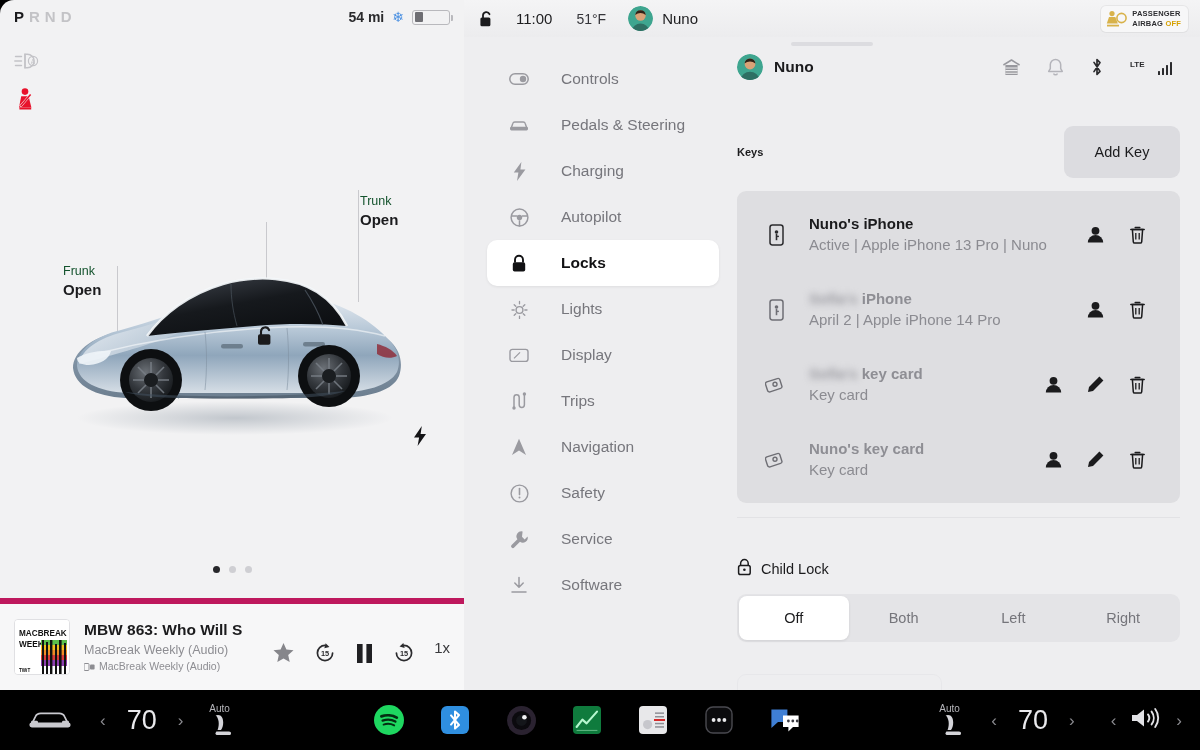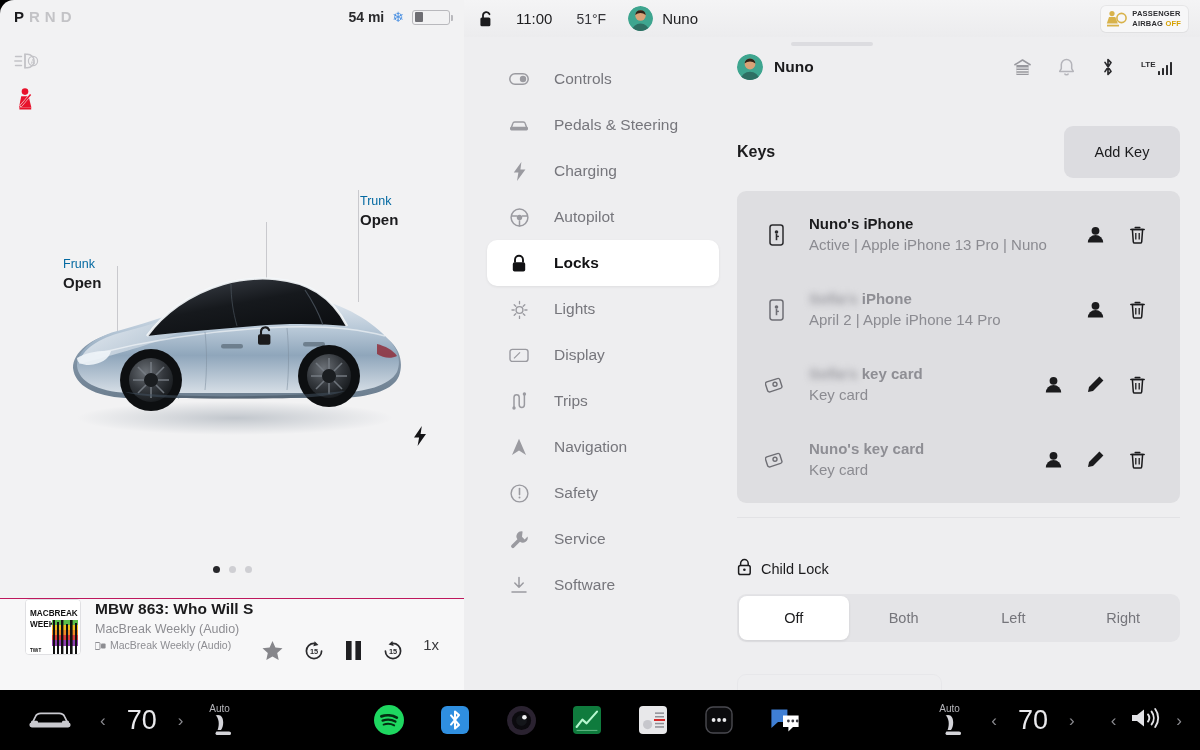--- a/index.html
+++ b/index.html
@@ -29,37 +29,37 @@
   .battery::after { content:""; position:absolute; right:-4px; top:4px; width:2.5px; height:6px; background:#b9b9bd; border-radius:0 1px 1px 0; }
   .battery .fill { position:absolute; left:1.5px; top:1.5px; bottom:1.5px; width:8px; background:#6e6e73; border-radius:1px; }
 
   .tell-lights { position:absolute; left:12px; top:48px; display:flex; flex-direction:column; gap:12px; }
   .tl-icon { width:30px; height:26px; display:flex; align-items:center; justify-content:center; }
 
   .car-stage { position:absolute; left:0; top:120px; width:464px; height:430px; }
   .car-img { position:absolute; left:55px; top:120px; width:360px; height:200px; }
 
   .callout { position:absolute; }
-  .callout .ctitle { font-size:12.5px; color:#0369a1; line-height:1.25; }
+  .callout .ctitle { font-size:12.5px; color:#14532d; line-height:1.25; }
   .callout .cval { font-size:15px; font-weight:700; color:#1b1b1d; line-height:1.3; }
   .callout-line { position:absolute; width:1px; background:#c9c9cd; }
 
   .unlock-badge { position:absolute; left:255px; top:205px; }
 
   .charge-bolt { position:absolute; left:413px; top:306px; }
 
   .page-dots { position:absolute; left:0; right:0; top:566px; display:flex; justify-content:center; gap:9px; }
   .dot { width:7px; height:7px; border-radius:50%; background:#cfcfd3; }
   .dot.on { background:#27272a; }
 
   
   .media-bar {
     position:absolute; left:0; bottom:0; width:464px; height:92px;
-    background:#f7f7f8; border-top:1px solid #be185d;
-    display:flex; padding:0 25px;
+    background:#f7f7f8; border-top:6px solid #be185d;
+    display:flex; align-items:center; padding:0 14px;
   }
   .album-art {
     width:56px; height:56px; border-radius:4px; background:#fff;
     border:1px solid #e0e0e3; overflow:hidden; flex:none; position:relative;
   }
   .media-meta { margin-left:14px; width:175px; overflow:hidden; }
   .m-title { font-size:15.5px; font-weight:700; color:#1b1b1d; white-space:nowrap; line-height:1.35; }
   .m-sub { font-size:12.5px; color:#8d8d92; white-space:nowrap; line-height:1.45; }
   .m-src { font-size:10.5px; color:#8d8d92; white-space:nowrap; display:flex; align-items:center; gap:4px; line-height:1.5; }
   .media-ctrls { margin-left:auto; display:flex; align-items:center; gap:19px; }
@@ -88,42 +88,42 @@
   }
   .airbag-txt { font-size:7.5px; font-weight:700; line-height:1.25; letter-spacing:.2px; }
   .airbag-txt .off { color:#d6a100; }
   .airbag-txt .lbl { color:#2d2d30; }
 
   .drag-handle { position:absolute; left:50%; transform:translateX(-50%); top:42px; width:82px; height:4px; border-radius:2px; background:#dcdce0; }
 
   
   .settings-nav { position:absolute; left:23px; top:56px; width:232px; }
   .nav-item {
-    height:46px; display:flex; align-items:center; gap:25px;
+    height:46px; display:flex; align-items:center; gap:32px;
     padding-left:22px; border-radius:10px; margin-bottom:0;
   }
   .nav-item.active { background:#ffffff; box-shadow:0 1px 3px rgba(0,0,0,.07); }
   .nav-ico { width:20px; height:20px; display:flex; align-items:center; justify-content:center; flex:none; }
   .nav-label { font-size:15.5px; color:#76767c; }
   .nav-item.active .nav-label { color:#121214; font-weight:700; }
 
   
   .content { position:absolute; left:273px; top:50px; width:443px; }
   .profile-row { display:flex; align-items:center; height:34px; }
   .p-avatar { width:26px; height:26px; border-radius:50%; overflow:hidden; position:relative; }
   .p-name { margin-left:11px; font-size:15.5px; font-weight:700; color:#1b1b1d; }
   .p-icons { margin-left:auto; display:flex; align-items:center; gap:26px; padding-right:8px; }
   .p-ico { display:flex; align-items:center; justify-content:center; }
-  .lte-wrap { display:flex; align-items:flex-end; gap:2px; }
+  .lte-wrap { display:flex; align-items:flex-end; gap:13px; }
   .lte-lbl { font-size:8px; font-weight:700; color:#2b2b2e; margin-bottom:6px; }
   .bars { display:flex; align-items:flex-end; gap:1.5px; }
   .bars i { width:2.5px; background:#2b2b2e; display:block; border-radius:.5px; }
 
   .keys-head { display:flex; align-items:center; margin-top:42px; height:52px; }
-  .keys-title { font-size:16px; font-weight:700; color:#1b1b1d; }
+  .keys-title { font-size:11px; font-weight:700; color:#1b1b1d; }
   .add-key {
     margin-left:auto; width:116px; height:52px; border-radius:9px;
     background:#dcdce0; display:flex; align-items:center; justify-content:center;
     font-size:14.5px; color:#1b1b1d;
   }
 
   .keys-card { margin-top:13px; background:#dedee1; border-radius:9px; padding:6px 0; }
   .key-row { height:75px; display:flex; align-items:center; padding:0 22px 0 28px; }
   .key-ico { width:22px; flex:none; display:flex; align-items:center; justify-content:center; }
   .key-text { margin-left:22px; flex:1; min-width:0; }
@@ -207,21 +207,21 @@
           <path d="M5.2 9.2 L12.6 9.2 L15.4 20.4 L3 20.4 Z" fill="#e8122b"></path>
           <path d="M14.2 8 L4.2 19.6" stroke="#f2f2f3" stroke-width="2.4"></path>
           <path d="M14.6 7.6 L4.6 19.2" stroke="#e8122b" stroke-width="1.5"></path>
           <path d="M3.4 21.6 H15.2" stroke="#e8122b" stroke-width="2"></path>
         </svg>
       </span>
     </div>
 
     <div class="car-stage">
 
-      <div class="callout" style="left:63px; top:137px;">
+      <div class="callout" style="left:63px; top:144px;">
         <div class="ctitle">Frunk</div>
         <div class="cval">Open</div>
       </div>
       <div class="callout-line" style="left:117px; top:146px; height:78px;"></div>
 
       <div class="callout" style="left:360px; top:74px;">
         <div class="ctitle">Trunk</div>
         <div class="cval">Open</div>
       </div>
       <div class="callout-line" style="left:358px; top:70px; height:112px;"></div>

